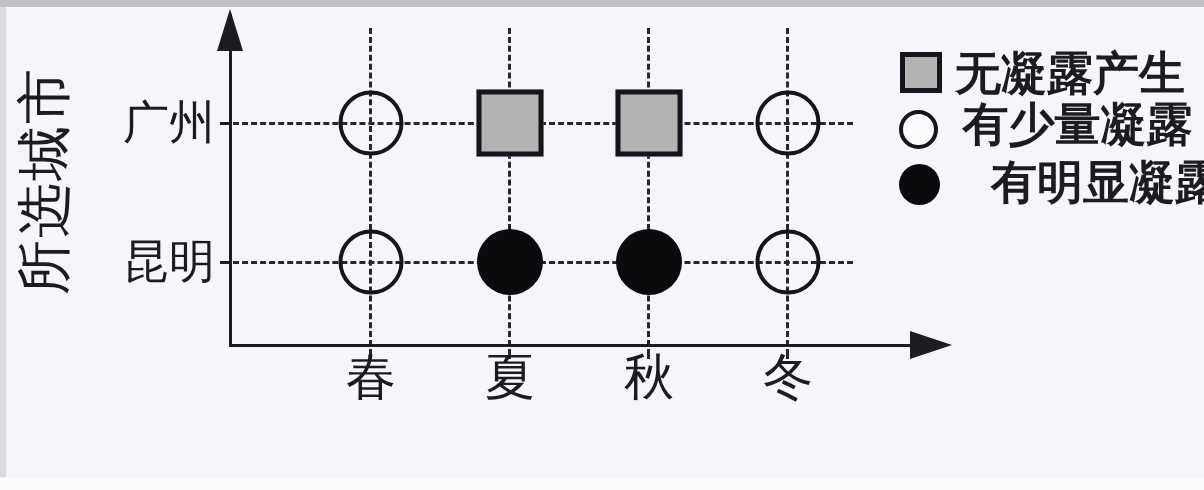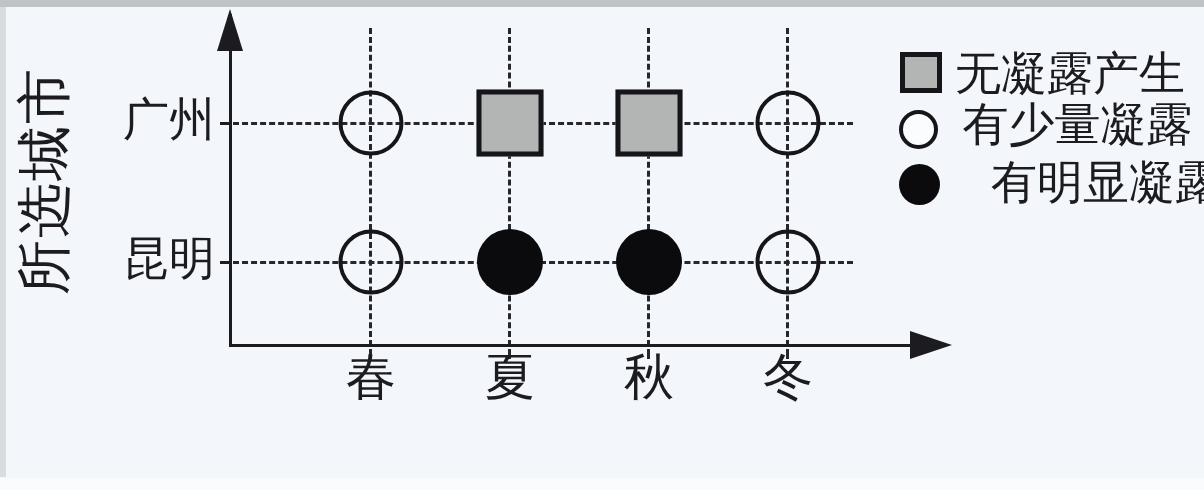--- a/index.html
+++ b/index.html
@@ -32,38 +32,38 @@
   .col-spring { left:369px; } .col-summer { left:508px; } .col-autumn { left:647px; } .col-winter { left:786px; }
   .row-guangzhou { top:122px; } .row-kunming { top:261px; }
 
   
   .marker { position:absolute; transform:translate(-50%,-50%); box-sizing:border-box; }
   .white-circle { width:65px; height:65px; border:4px solid #15151a; border-radius:50%; background:transparent; }
   .gray-square  { width:67px; height:67px; border:5px solid #15151a; background:#b3b5b4; }
   .black-circle { width:66px; height:66px; border-radius:50%; background:#0b0b0e; }
 
   
-  .city-label   { position:absolute; left:100px; width:115px; text-align:right; font-size:46px; line-height:1;font-family:Liberation Mono, monospace; }
+  .city-label   { position:absolute; left:100px; width:115px; text-align:right; font-size:46px; line-height:1; }
   .city-guangzhou { top:100px; }
   .city-kunming   { top:239px; }
   .season-label { position:absolute; top:352px; width:110px; text-align:center; font-size:50px; line-height:1; }
   .season-1 { left:316px; } .season-2 { left:455px; } .season-3 { left:594px; } .season-4 { left:733px; }
   .xlabel { position:absolute; left:420px; top:414px; width:380px; text-align:center;
             font-size:56px; line-height:1.05; letter-spacing:5px; }
   .ylabel { position:absolute; left:-72px; top:150px; width:234px; height:62px; text-align:center;
             font-size:55px; line-height:62px; letter-spacing:2px; transform:rotate(-90deg); }
 
   
   .legend-square       { position:absolute; left:900px; top:52px;  width:42px; height:41px;
                          border:5px solid #15151a; background:#b3b5b4; box-sizing:border-box; }
   .legend-circle-white { position:absolute; left:899px; top:110px; width:39px; height:39px;
                          border:4px solid #15151a; border-radius:50%; background:#fbfcfe; box-sizing:border-box; }
   .legend-circle-black { position:absolute; left:899px; top:164px; width:41px; height:41px;
                          border-radius:50%; background:#0b0b0e; }
-  .legend-text { position:absolute; left:955px; width:245px; font-size:46px; line-height:1; white-space:nowrap; }
+  .legend-text { position:absolute; left:955px; width:245px; font-size:46px; line-height:1; white-space:nowrap;font-weight:bold; }
   .legend-text-1 { top:51px; } .legend-text-2 { top:102px;text-align:center; } .legend-text-3 { top:160px;margin-left:36px; }
 </style>
 </head>
 <body>
 
 <div class="canvas">
 
   <div class="edge-top"></div>
   <div class="edge-left"></div>
   <div class="edge-bottom"></div>

